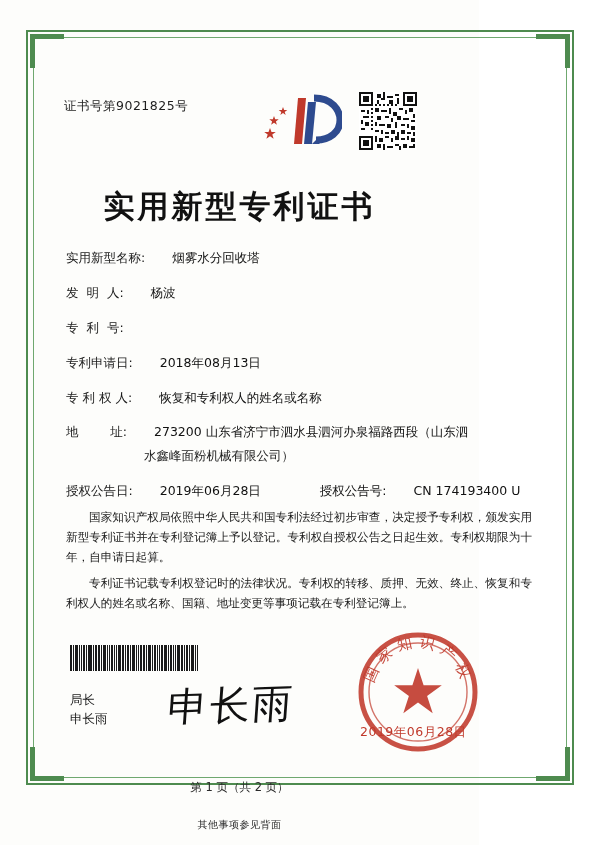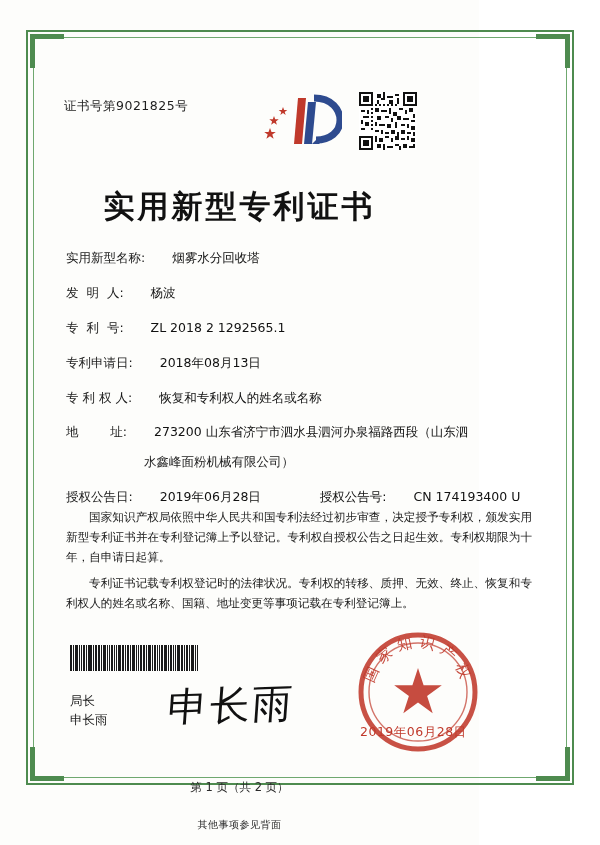--- a/index.html
+++ b/index.html
@@ -106,21 +106,21 @@
   .fvalue {
     margin-left: 8px;
     color: #111;
   }
   .fvalue2 {
     margin-left: 40px;
     color: #111;
   }
   .sub-line {
     margin-left: 78px;
-    margin-top: 10px;
+    margin-top: 4px;
   }
   .inline-label {
     white-space: pre;
   }
 
   
   .paras {
     position: absolute;
     left: 66px; top: 508px;
     width: 466px;
@@ -149,20 +149,21 @@
     height: 100%;
     margin-right: 1px;
   }
 
   
   .sig-label {
     position: absolute;
     left: 70px; top: 692px;
     font-size: 12.5px;
     line-height: 1.5;
+    font-family: Liberation Mono, monospace;
   }
   .sig-hand {
     position: absolute;
     left: 168px; top: 678px;
     font-family: "DejaVu Serif", serif;
     font-size: 40px;
     color: #111;
     letter-spacing: 2px;
     transform: skewX(-6deg) rotate(-2deg);
   }
@@ -337,21 +338,20 @@
       <span class="fvalue">烟雾水分回收塔</span>
     </div>
 
     <div class="frow">
       <span class="flabel">发  明  人:</span>
       <span class="fvalue">杨波</span>
     </div>
 
     <div class="frow">
       <span class="flabel">专  利  号:</span>
-      <span class="fvalue">ZL 2018 2 1292565.1</span>
     </div>
 
     <div class="frow">
       <span class="flabel">专利申请日:</span>
       <span class="fvalue">2018年08月13日</span>
     </div>
 
     <div class="frow">
       <span class="flabel">专 利 权 人:</span>
       <span class="fvalue">恢复和专利权人的姓名或名称</span>

